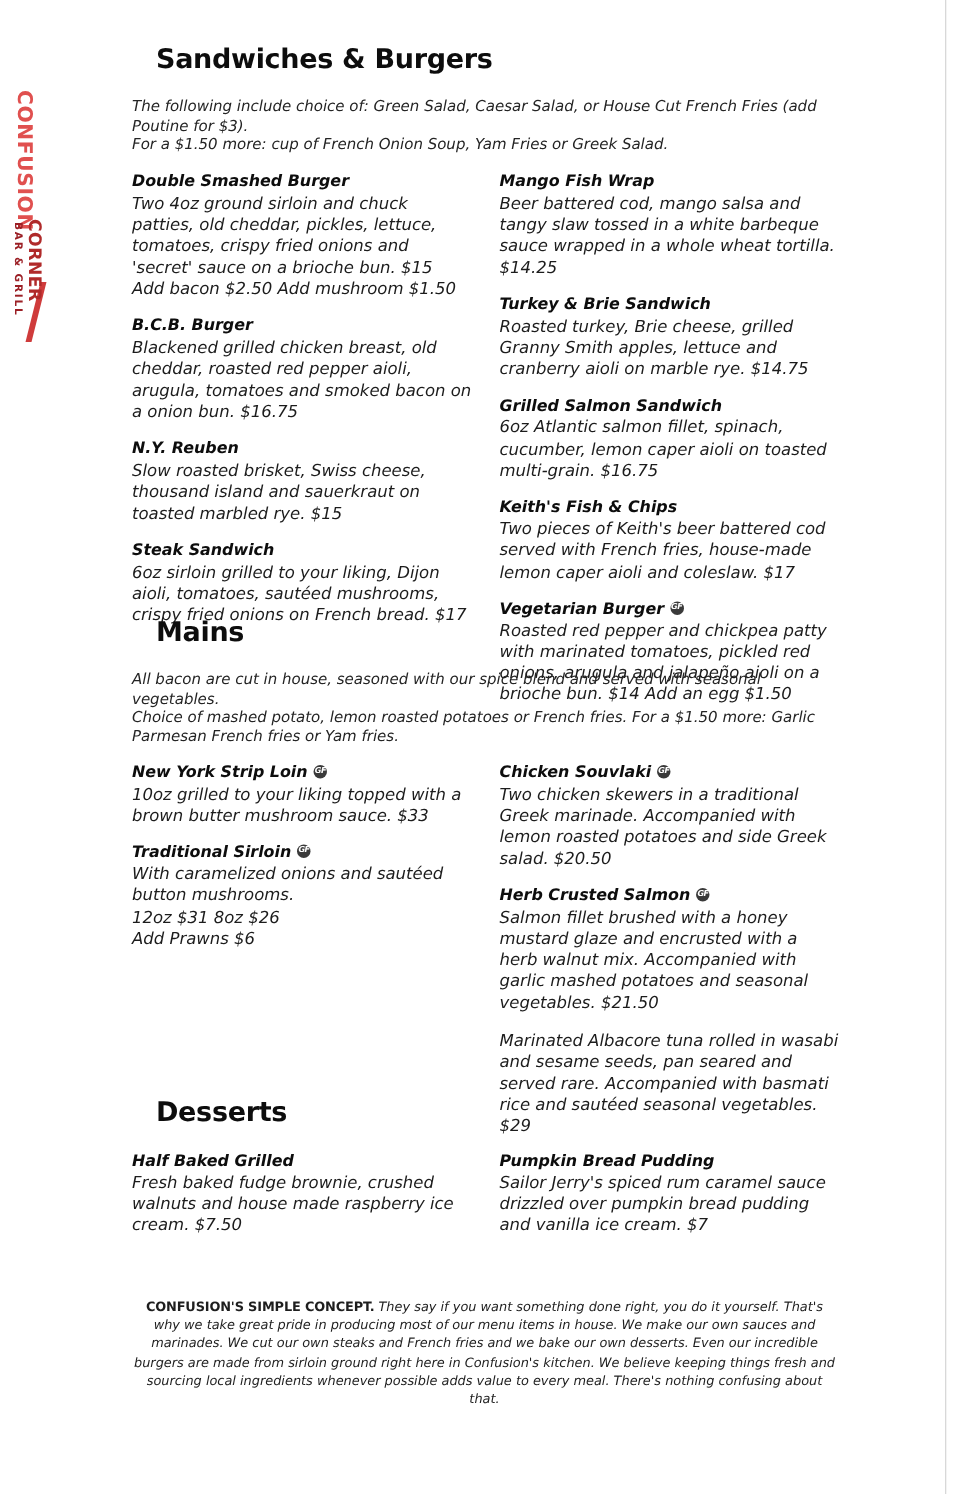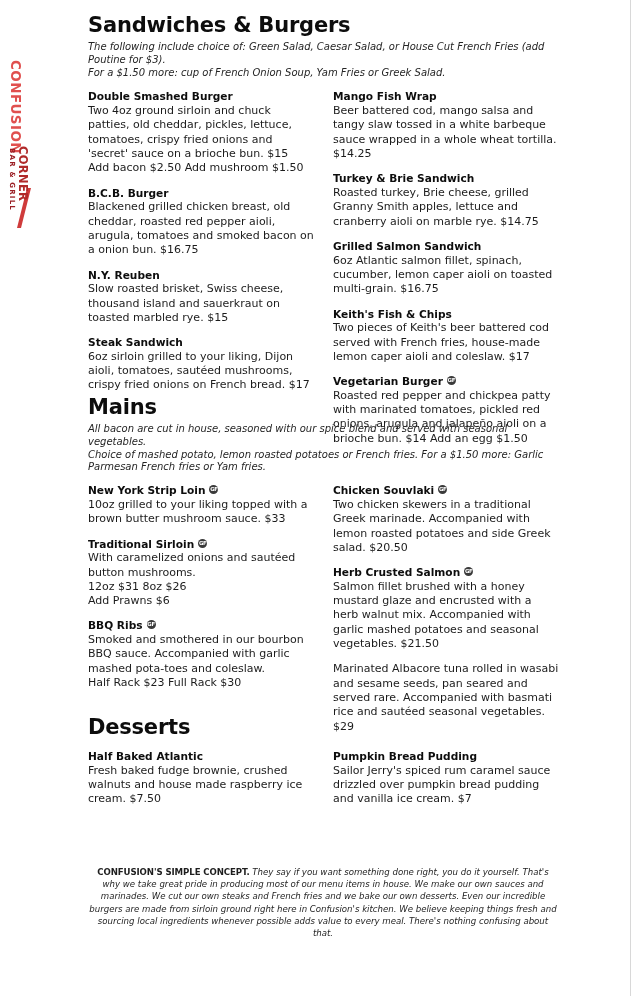--- a/index.html
+++ b/index.html
@@ -90,45 +90,45 @@
   #content {
     position: absolute;
     left: 88px;
     top: 0;
     width: 472px;
   }
 
   .section { position: relative; }
 
   .section-title {
-    font-size: 21px;
+    font-size: 18px;
     font-weight: bold;
     letter-spacing: -0.2px;
     color: #0d0d0d;
-    margin: 0;
+    margin: 16px;
     line-height: 1.1;
   }
   .section-note {
     font-style: italic;
     font-size: 10px;
     line-height: 1.28;
     color: #242424;
     margin: 4px 0 0 0;
   }
 
   .cols {
     display: flex;
     gap: 18px;
   }
   .col {
     width: 227px;
     flex: 0 0 227px;
   }
 
-  .item { margin-bottom: 11px; }
+  .item { margin-bottom: 11px; font-style: italic; }
   .item:last-child { margin-bottom: 0; }
 
   .item-name {
     font-size: 10.6px;
     font-weight: bold;
     color: #0d0d0d;
     line-height: 1.2;
     margin: 0 0 1px 0;
     display: flex;
     align-items: flex-start;
@@ -287,28 +287,20 @@
           </div>
           <div class="item">
             <div class="item-name">
               <span>Traditional Sirloin</span>
               <span class="gf-badge">GF</span>
             </div>
             <div class="item-desc" style="white-space: pre-line;">With caramelized onions and sautéed button mushrooms.
 12oz  $31        8oz  $26
 Add Prawns $6</div>
           </div>
-          <div class="item">
-            <div class="item-name">
-              <span>BBQ Ribs</span>
-              <span class="gf-badge">GF</span>
-            </div>
-            <div class="item-desc" style="white-space: pre-line;">Smoked and smothered in our bourbon BBQ sauce. Accompanied with garlic mashed pota-toes and coleslaw.
-Half Rack  $23      Full Rack  $30</div>
-          </div>
         </div>
         <div class="col">
           <div class="item">
             <div class="item-name">
               <span>Chicken Souvlaki</span>
               <span class="gf-badge">GF</span>
             </div>
             <div class="item-desc" style="white-space: pre-line;">Two chicken skewers in a traditional Greek marinade. Accompanied with lemon roasted potatoes and side Greek salad.  $20.50</div>
           </div>
           <div class="item">
@@ -324,21 +316,21 @@
         </div>
       </div>
     </div>
 
     <div class="section" id="sec-desserts">
       <h1 class="section-title">Desserts</h1>
       <div class="cols">
         <div class="col">
           <div class="item">
             <div class="item-name">
-              <span>Half Baked Atlantic</span>
+              <span>Half Baked Grilled</span>
             </div>
             <div class="item-desc" style="white-space: pre-line;">Fresh baked fudge brownie, crushed walnuts and house made raspberry ice cream.  $7.50</div>
           </div>
         </div>
         <div class="col">
           <div class="item">
             <div class="item-name">
               <span>Pumpkin Bread Pudding</span>
             </div>
             <div class="item-desc" style="white-space: pre-line;">Sailor Jerry's spiced rum caramel sauce drizzled over pumpkin bread pudding and vanilla ice cream.  $7</div>

